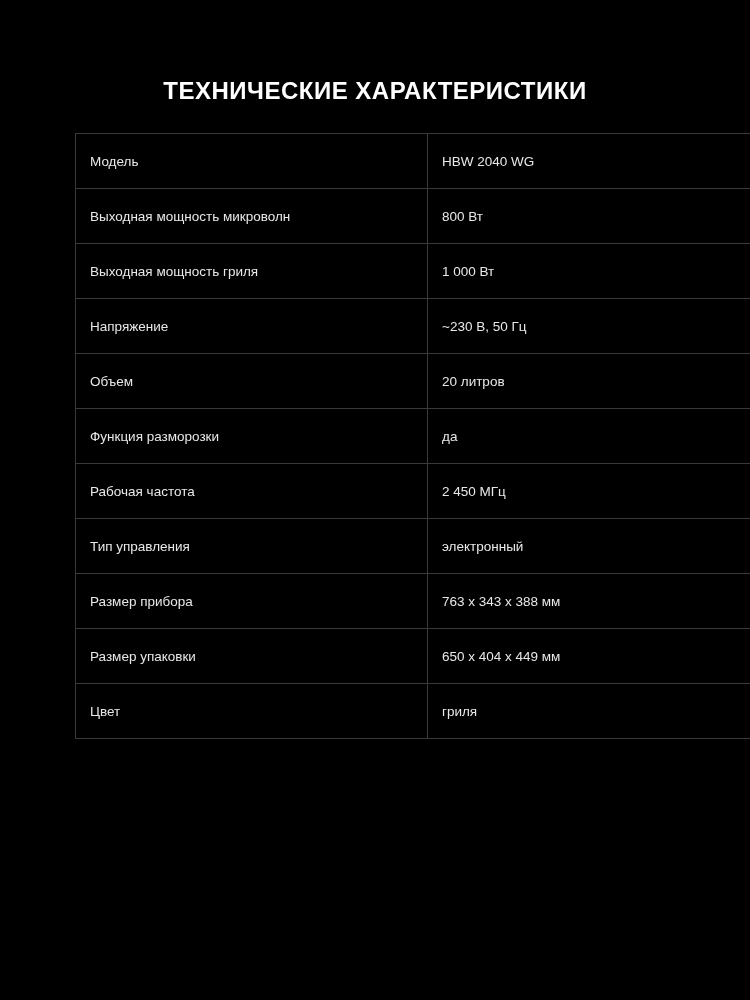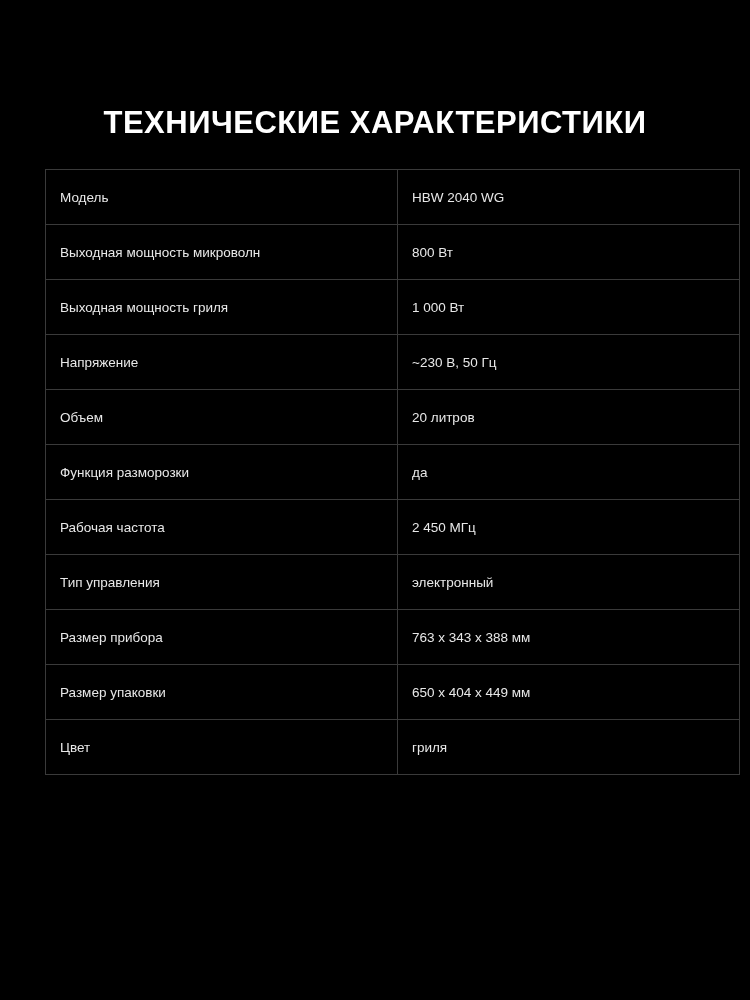--- a/index.html
+++ b/index.html
@@ -17,31 +17,31 @@
   .page {
     width: 750px;
     height: 1000px;
     background: #000000;
     box-sizing: border-box;
     padding: 0;
     position: relative;
   }
   .spec-title {
     text-align: center;
-    font-size: 31px;
+    font-size: 24px;
     font-weight: bold;
     letter-spacing: 0.5px;
     color: #ffffff;
-    padding-top: 106px;
+    padding-top: 78px;
     padding-bottom: 0;
     line-height: 1.1;
     font-family: "Liberation Sans", sans-serif;
   }
   .table-wrap {
-    margin: 29px 57px 0 45px;
+    margin: 29px 57px 0 75px;
   }
   table.spec-table {
     width: 636px;
     border-collapse: collapse;
     table-layout: fixed;
   }
   table.spec-table td {
     border: 1px solid #3a3a3a;
     height: 54px;
     vertical-align: middle;

